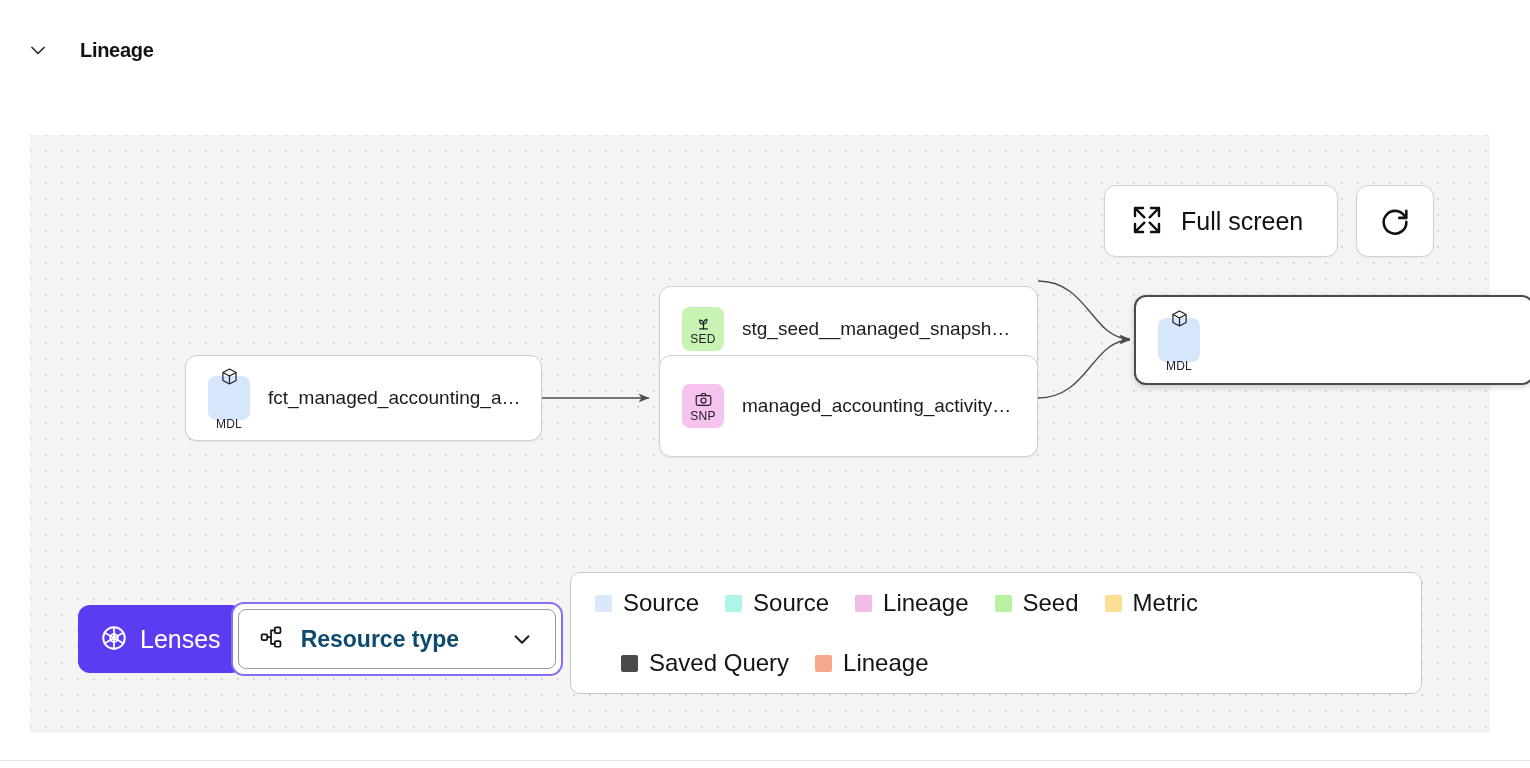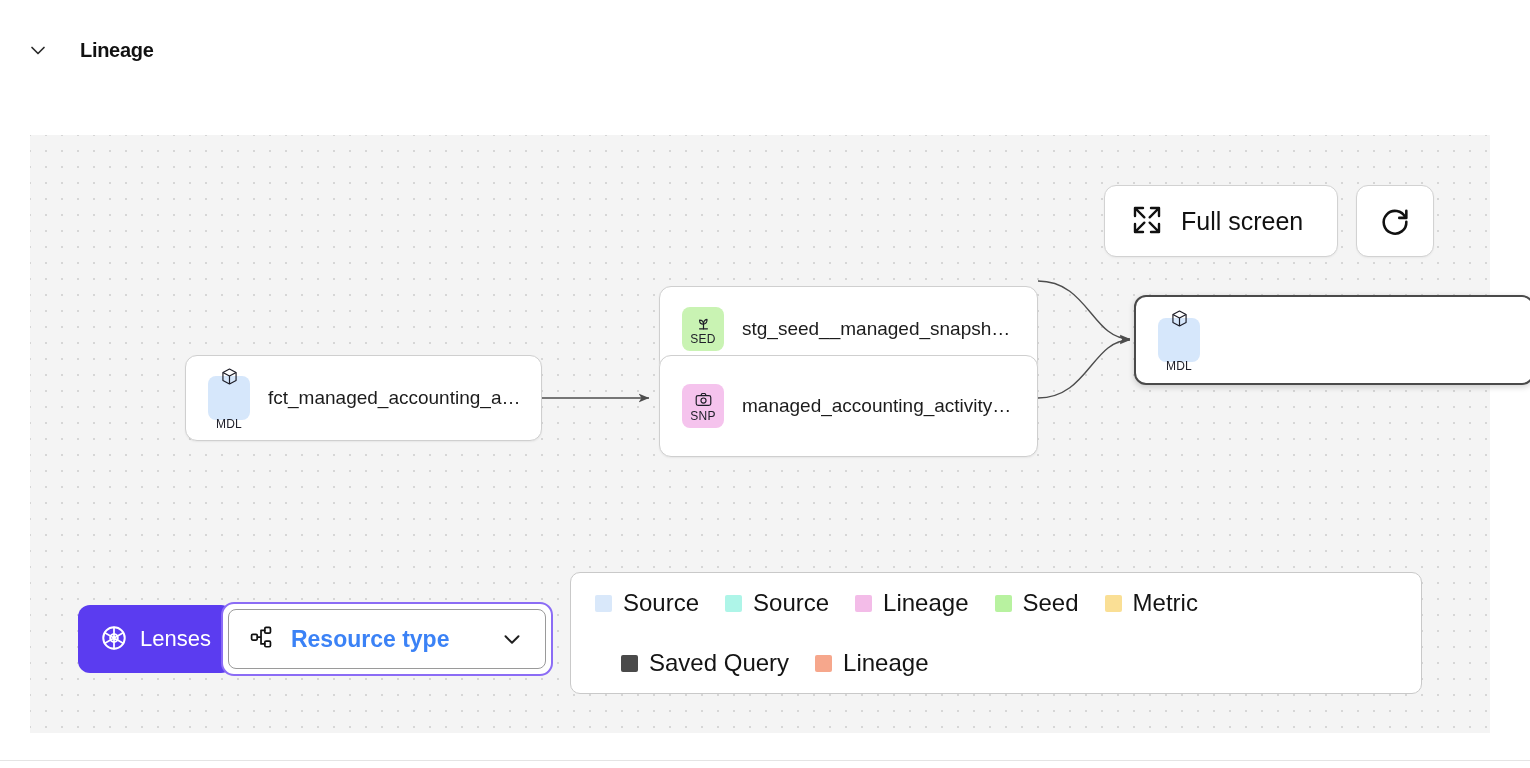--- a/index.html
+++ b/index.html
@@ -181,21 +181,21 @@
     align-items: center;
     gap: 12px;
     background: #5b3cf0;
     border: none;
     border-radius: 12px;
     cursor: pointer;
     position: relative;
     z-index: 1;
   }
   .lenses-button .label {
-    font-size: 22px;
+    font-size: 25px;
     font-weight: 500;
     color: #ffffff;
     white-space: nowrap;
   }
   .resource-type-wrap {
     margin-left: -12px;
     padding: 5px;
     border: 2px solid #8b6cf5;
     border-radius: 13px;
     background: #ffffff;
@@ -210,21 +210,21 @@
     align-items: center;
     gap: 16px;
     background: #ffffff;
     border: 1px solid #9a9a9a;
     border-radius: 8px;
     cursor: pointer;
   }
   .resource-type-select .label {
     font-size: 23px;
     font-weight: 700;
-    color: #3b82f6;
+    color: #0c4a6e;
     white-space: nowrap;
   }
   .resource-type-select .chevron { margin-left: auto; display: flex; }
 
   
   .legend {
     position: absolute;
     left: 540px;
     top: 437px;
     width: 852px;

